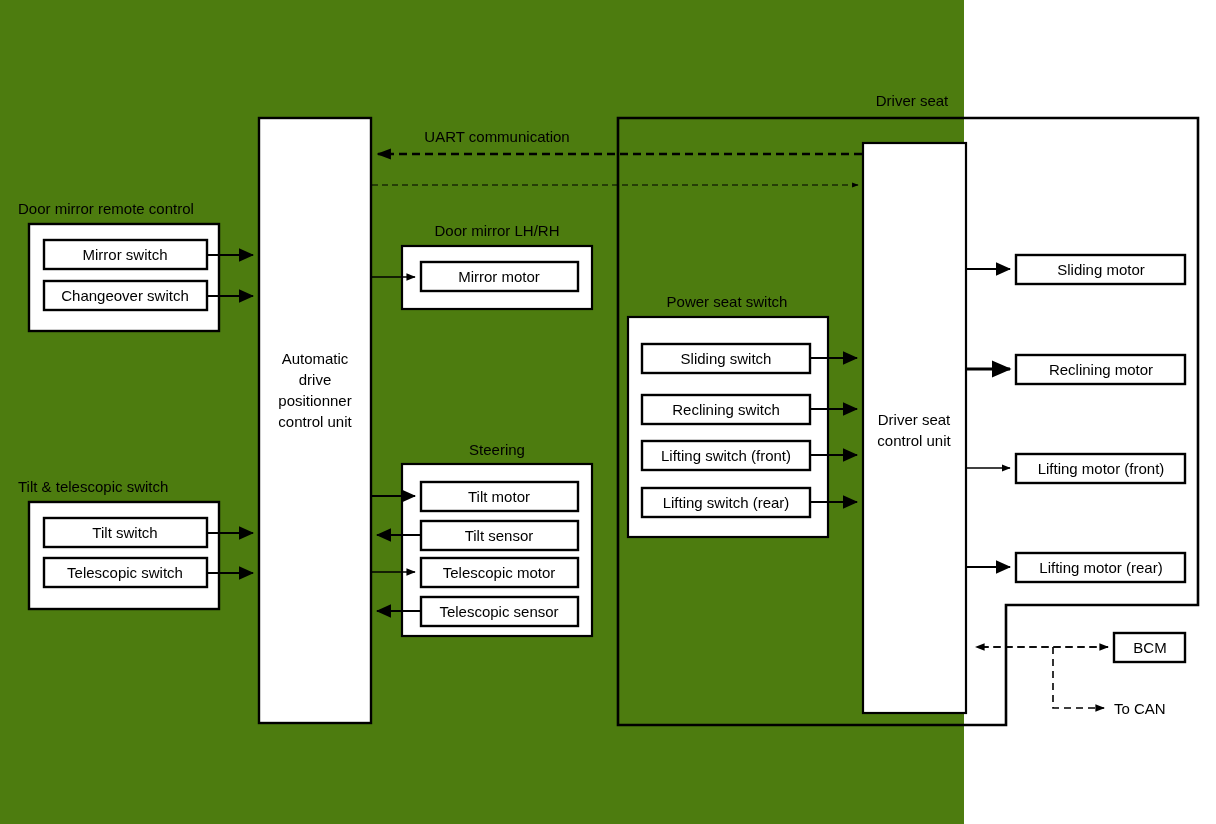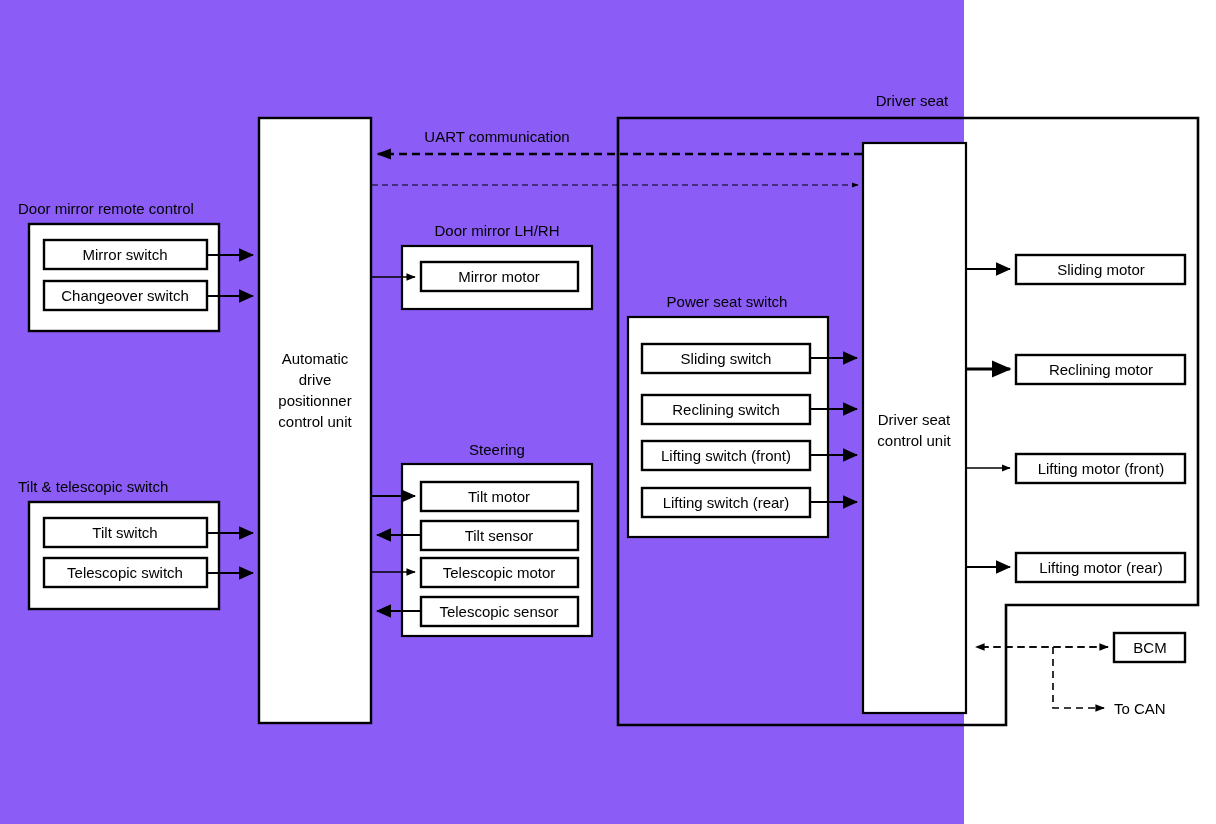--- a/index.html
+++ b/index.html
@@ -11,21 +11,21 @@
   body {
     width: 1216px;
     height: 824px;
     font-family: "Liberation Sans", sans-serif;
     overflow: hidden;
   }
   #diagram-root {
     position: relative;
     width: 964px;
     height: 824px;
-    background: #8b5cf6;
+    background: #4d7c0f;
   }
   svg.diagram {
     display: block;
     width: 1216px;
     height: 824px;
   }
   .frame-line { stroke: #000000; fill: none; }
   .box-fill { fill: #ffffff; stroke: #000000; }
   .conn { stroke: #000000; fill: none; }
   .dashed-heavy {

